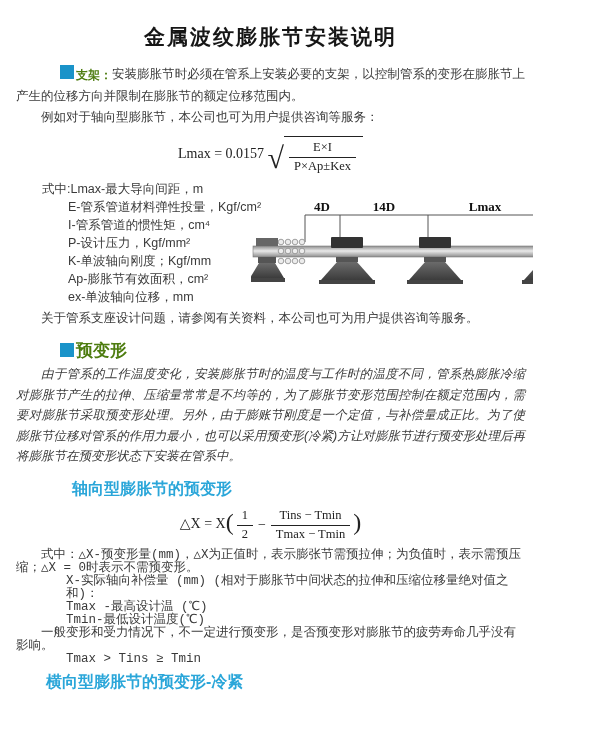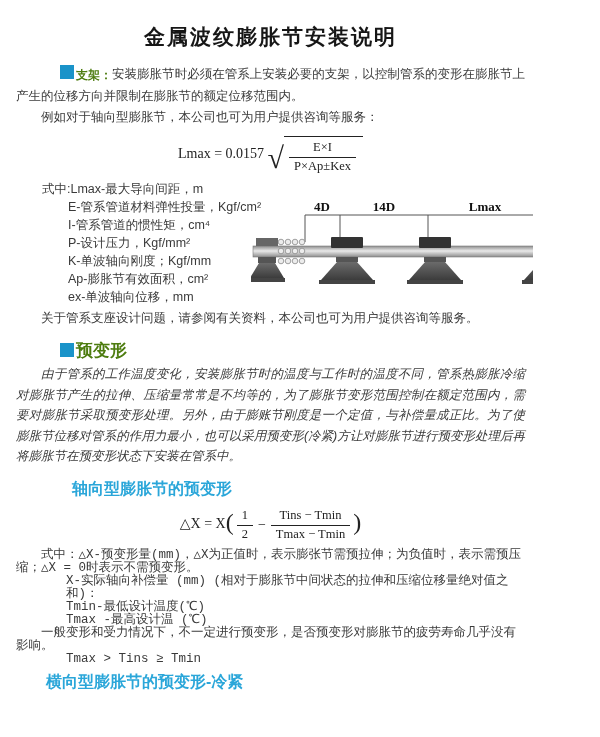--- a/index.html
+++ b/index.html
@@ -136,22 +136,22 @@
 
     <div class="sub-head">轴向型膨胀节的预变形</div>
 
     <div class="formula">
       <span>△X = X</span><span class="paren">(</span><span class="frac"><span class="num">1</span><span class="den">2</span></span><span class="op">−</span><span class="frac ital"><span class="num">Tins − Tmin</span><span class="den">Tmax − Tmin</span></span><span class="paren">)</span>
     </div>
 
     <div class="axnotes">
       <div class="ax-line hang">式中：△X-预变形量(mm)，△X为正值时，表示膨张节需预拉伸；为负值时，表示需预压缩；△X = 0时表示不需预变形。</div>
       <div class="ax-line">X-实际轴向补偿量 (mm) (相对于膨胀节中间状态的拉伸和压缩位移量绝对值之和)：</div>
+      <div class="ax-line">Tmax -最高设计温 (℃)</div>
       <div class="ax-line">Tmin-最低设计温度(℃)</div>
-      <div class="ax-line">Tmax -最高设计温 (℃)</div>
       <div class="ax-line hang">一般变形和受力情况下，不一定进行预变形，是否预变形对膨胀节的疲劳寿命几乎没有影响。</div>
       <div class="ax-line">Tmax &gt; Tins ≥ Tmin</div>
     </div>
 
     <div class="sub-head lat">横向型膨胀节的预变形-冷紧</div>
 
   </div>
 
   <svg class="diagram" viewBox="0 0 355 98">
     <defs>

